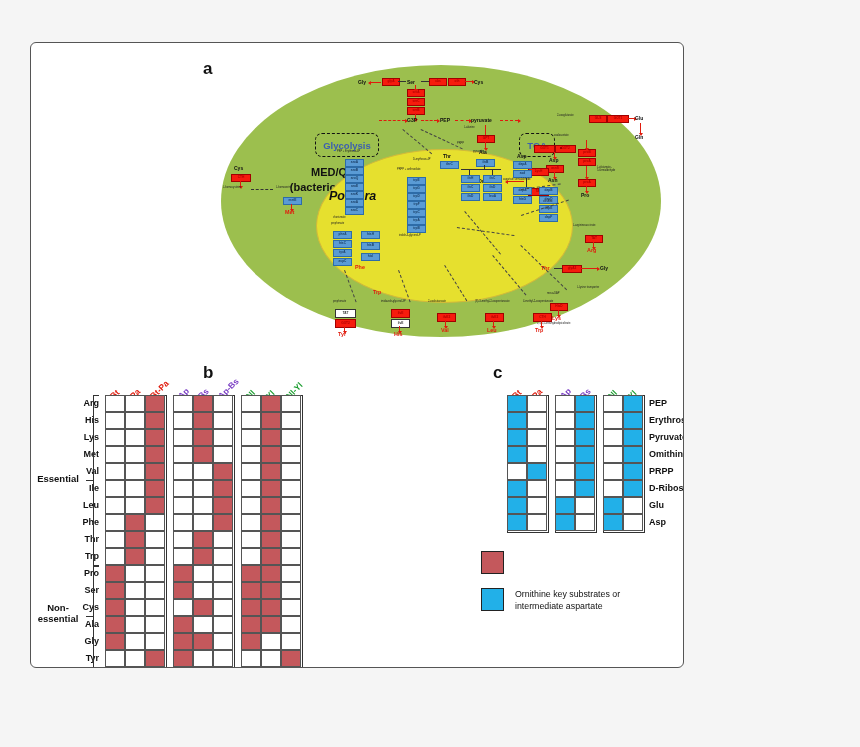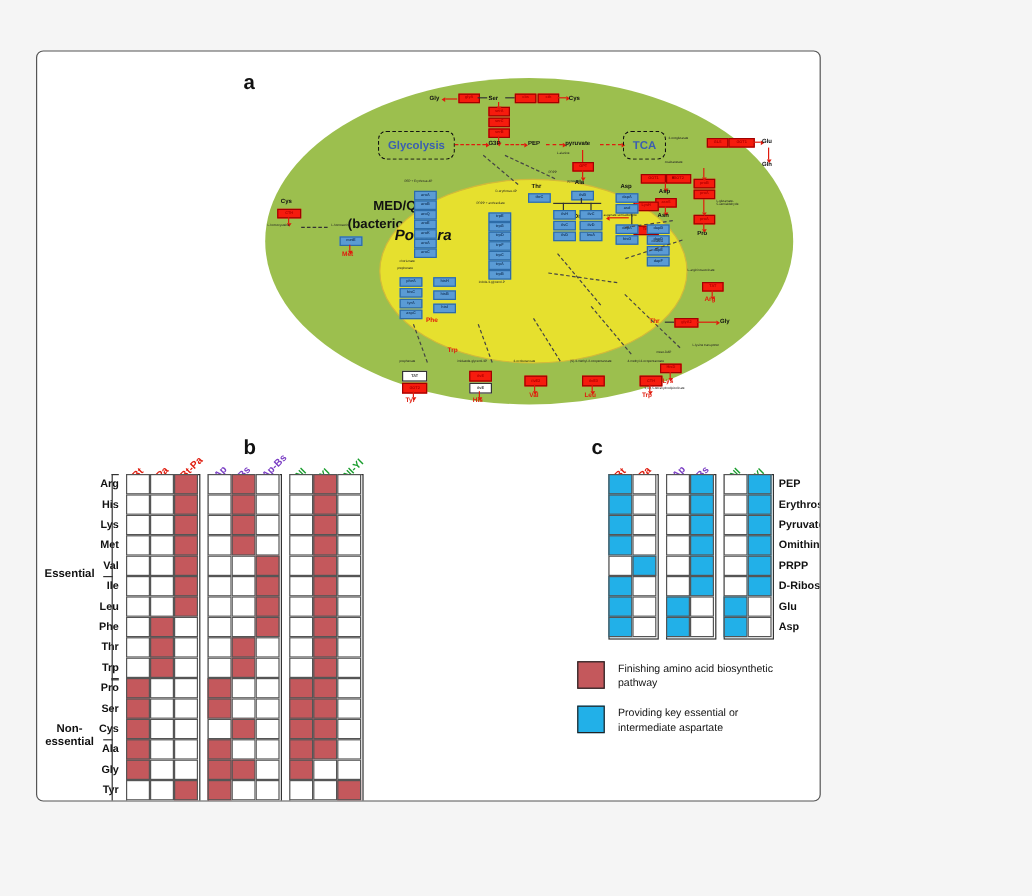--- a/index.html
+++ b/index.html
@@ -35,20 +35,21 @@
   }
   .sym-label{
     position:absolute;left:108px;top:124px;font-style:italic;
     font-weight:bold;font-size:12.5px;color:#111;
   }
   .dashbox{
     position:absolute;border:1.6px dashed #111;border-radius:7px;
     color:#3b5fb0;font-weight:bold;font-size:9.5px;
     display:flex;align-items:center;justify-content:center;
     background:transparent;
+    margin-top:24px;
   }
   .gene{
     position:absolute;background:#f61b0d;color:#b00000;
     font-size:3.2px;font-weight:bold;line-height:1;
     border:0.4px solid #a10000;
     display:flex;align-items:center;justify-content:center;
     white-space:nowrap;overflow:hidden;
   }
   .gene-b{
     position:absolute;background:#5a9bd5;color:#1c3f66;
@@ -617,28 +618,24 @@
         <div class="rowlab-c" style="top: 87.5px; left: 198px;">Omithine</div>
         <div class="rowlab-c" style="top: 104.5px; left: 198px;">PRPP</div>
         <div class="rowlab-c" style="top: 121.5px; left: 198px;">D-Ribose-5P</div>
         <div class="rowlab-c" style="top: 138.5px; left: 198px;">Glu</div>
         <div class="rowlab-c" style="top: 155.5px; left: 198px;">Asp</div>
       </div>
 
     <div id="legend">
         <div class="lg-row">
           <div class="lg-swatch" style="background: rgb(196, 88, 92);"></div>
-          <div class="lg-text">
-            <div>Finishing amino acid biosynthetic</div>
-            <div>pathway</div>
-          </div>
         </div>
         <div class="lg-row">
           <div class="lg-swatch" style="background: rgb(34, 176, 232);"></div>
           <div class="lg-text">
-            <div>Providing key essential or</div>
+            <div>Ornithine key substrates or</div>
             <div>intermediate aspartate</div>
           </div>
         </div>
       </div>
   </div>
 
 </div>
 
 </body></html>

